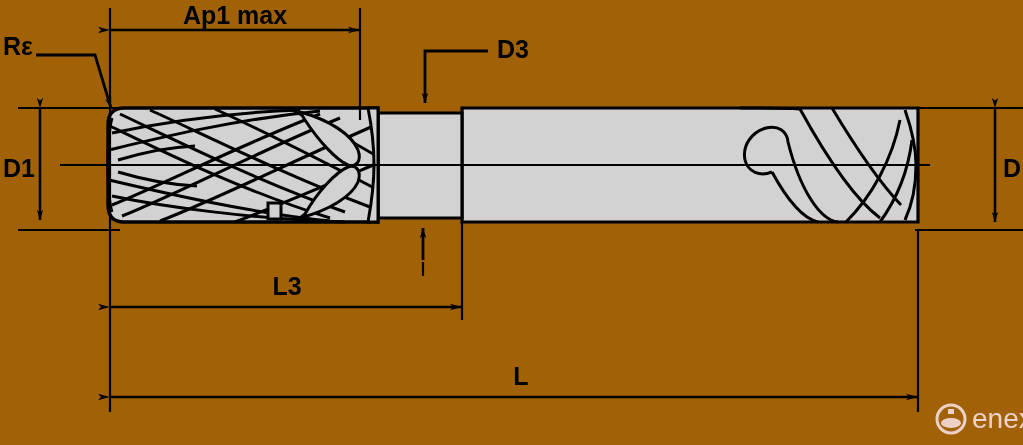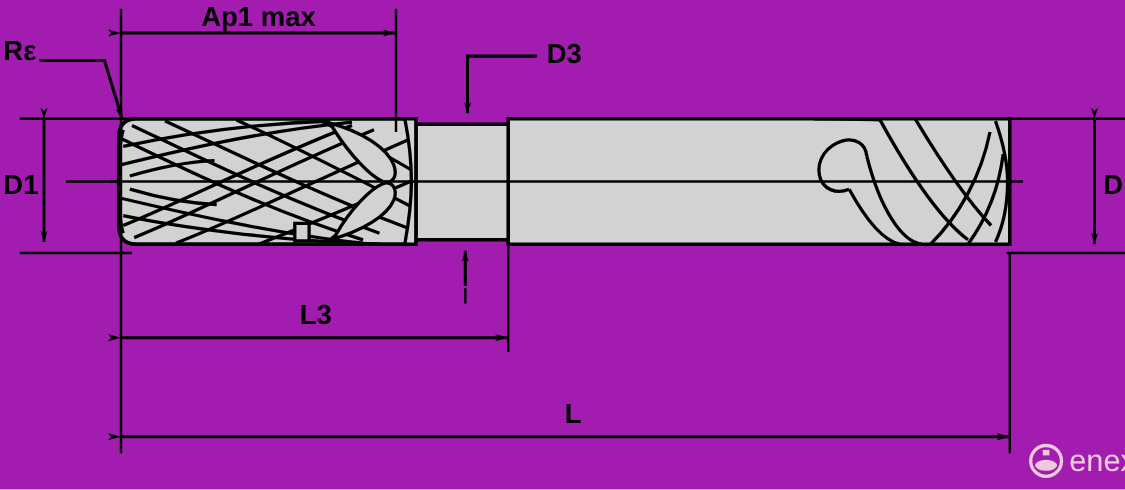--- a/index.html
+++ b/index.html
@@ -7,21 +7,21 @@
     padding: 0;
     background: #ffffff;
   }
   body {
     font-family: "Liberation Sans", sans-serif;
   }
   #drawing-root {
     position: relative;
     width: 1023px;
     height: 445px;
-    background: #a21caf;
+    background: #a16207;
     overflow: hidden;
   }
   #tool-drawing {
     position: absolute;
     top: 0;
     left: 0;
     width: 1023px;
     height: 445px;
   }
   .dim-label {

